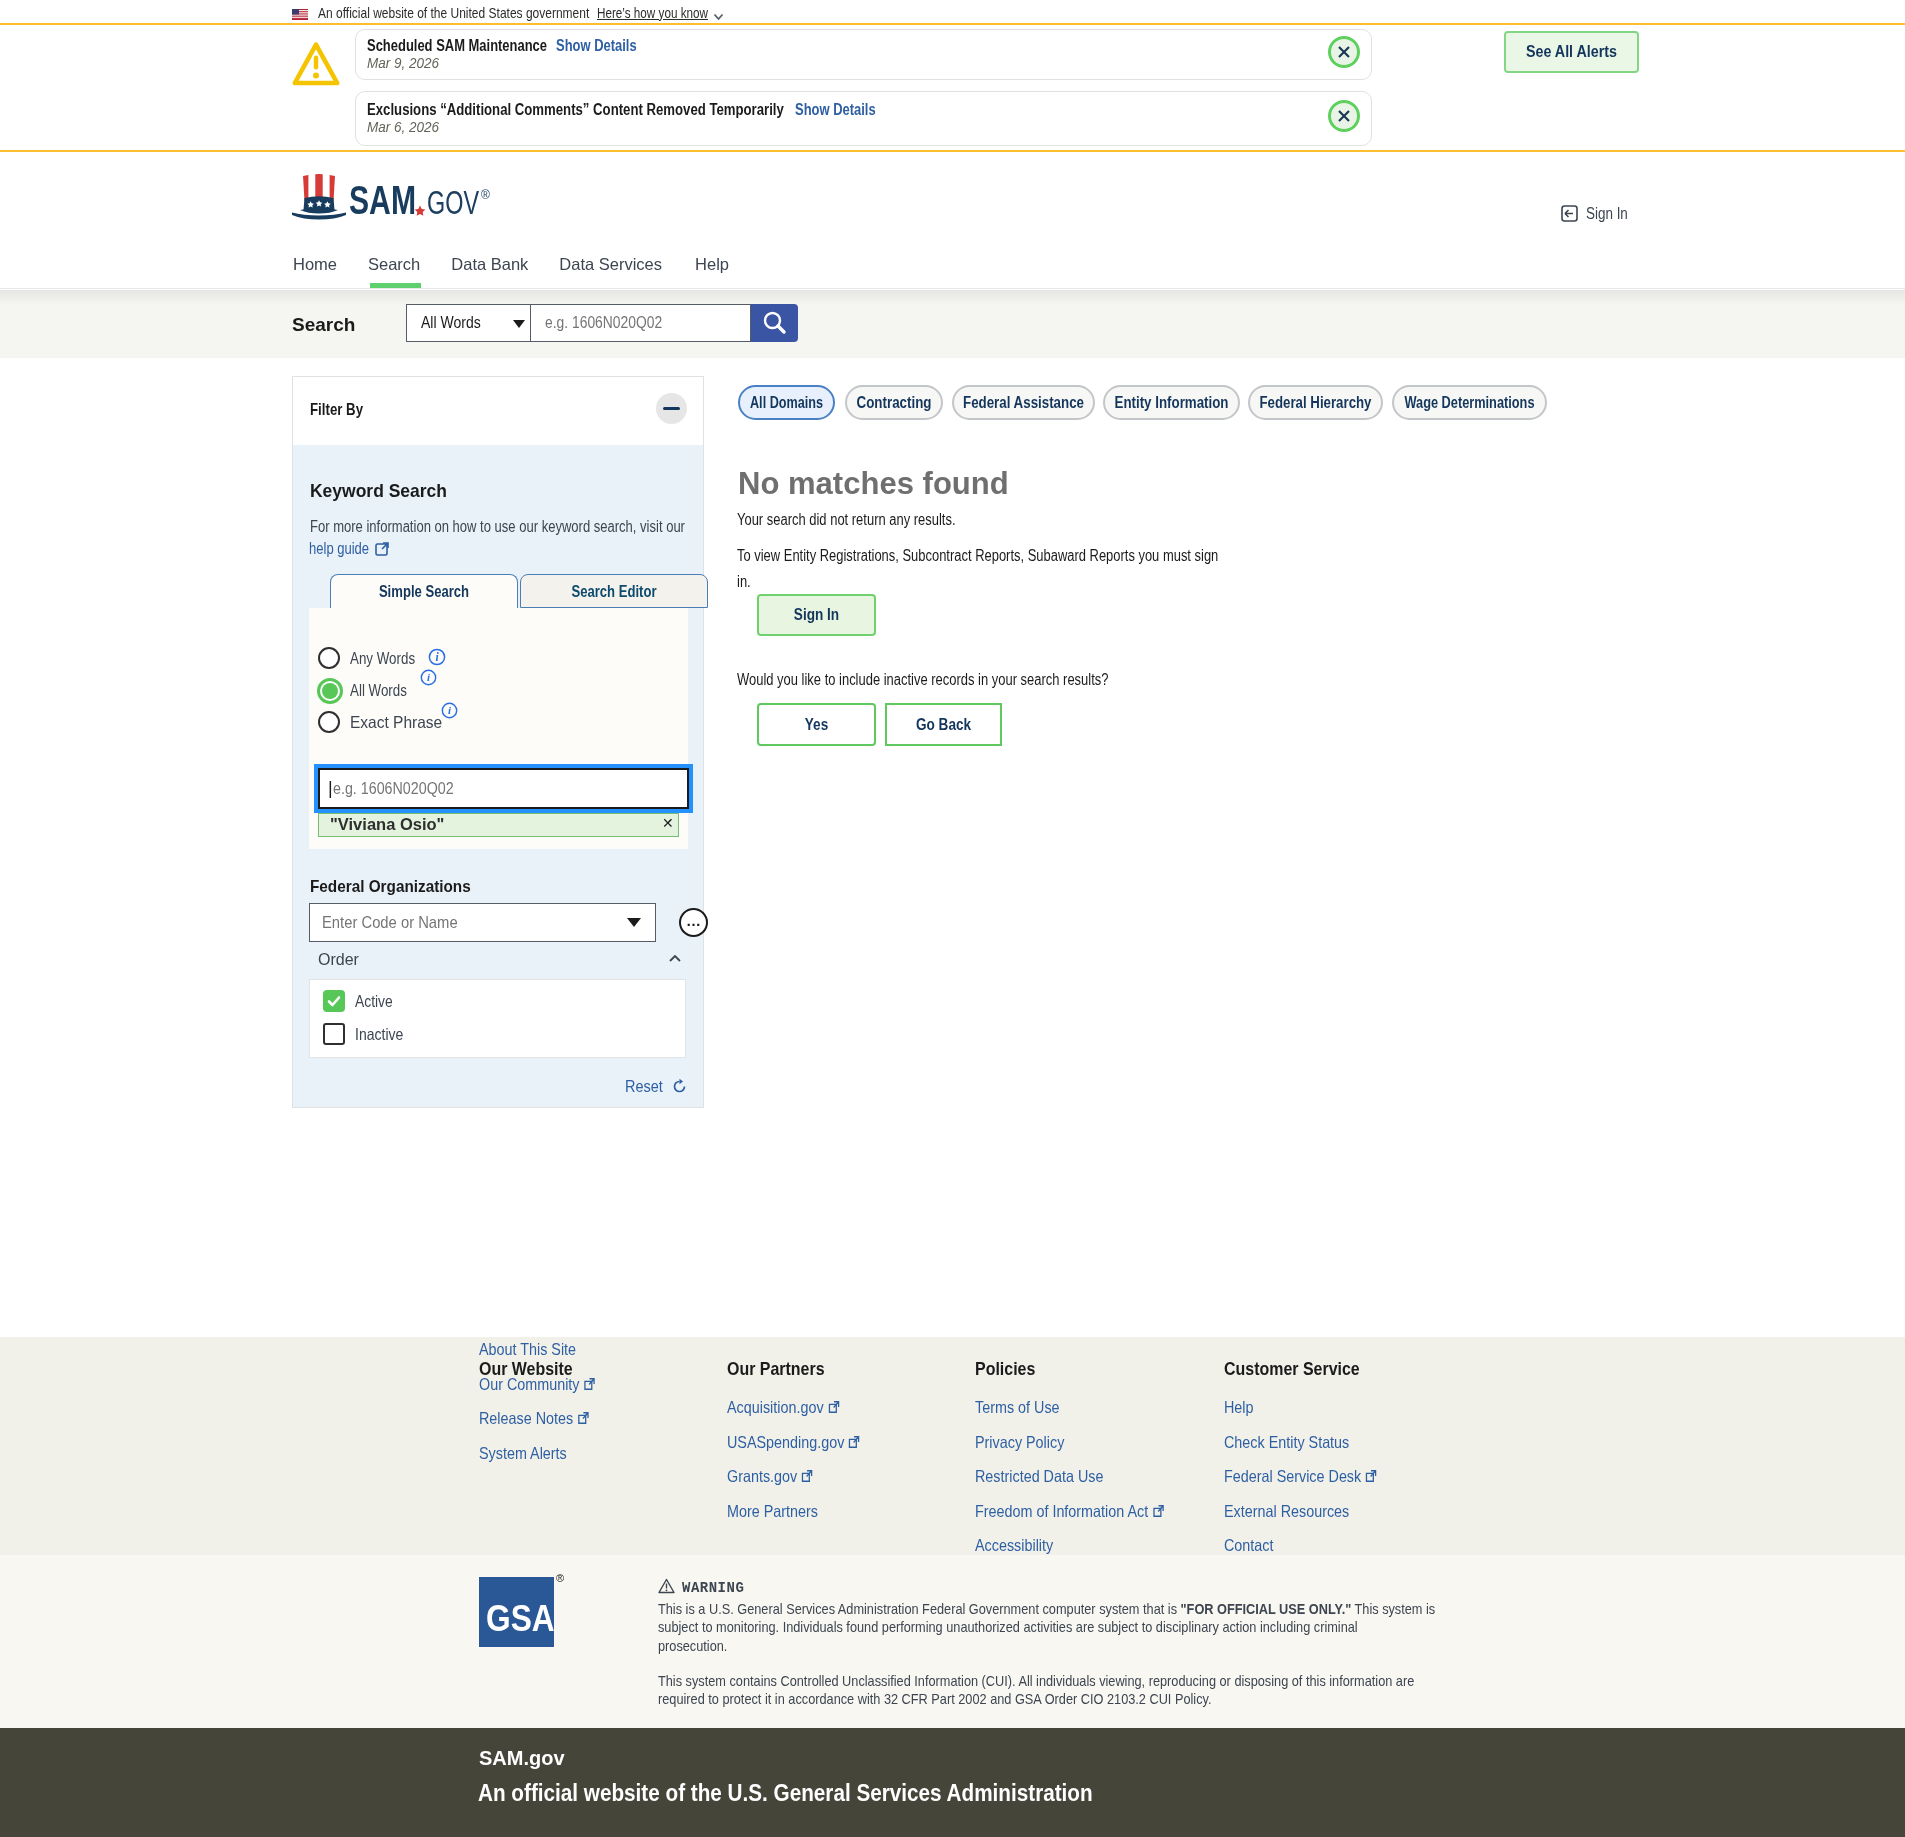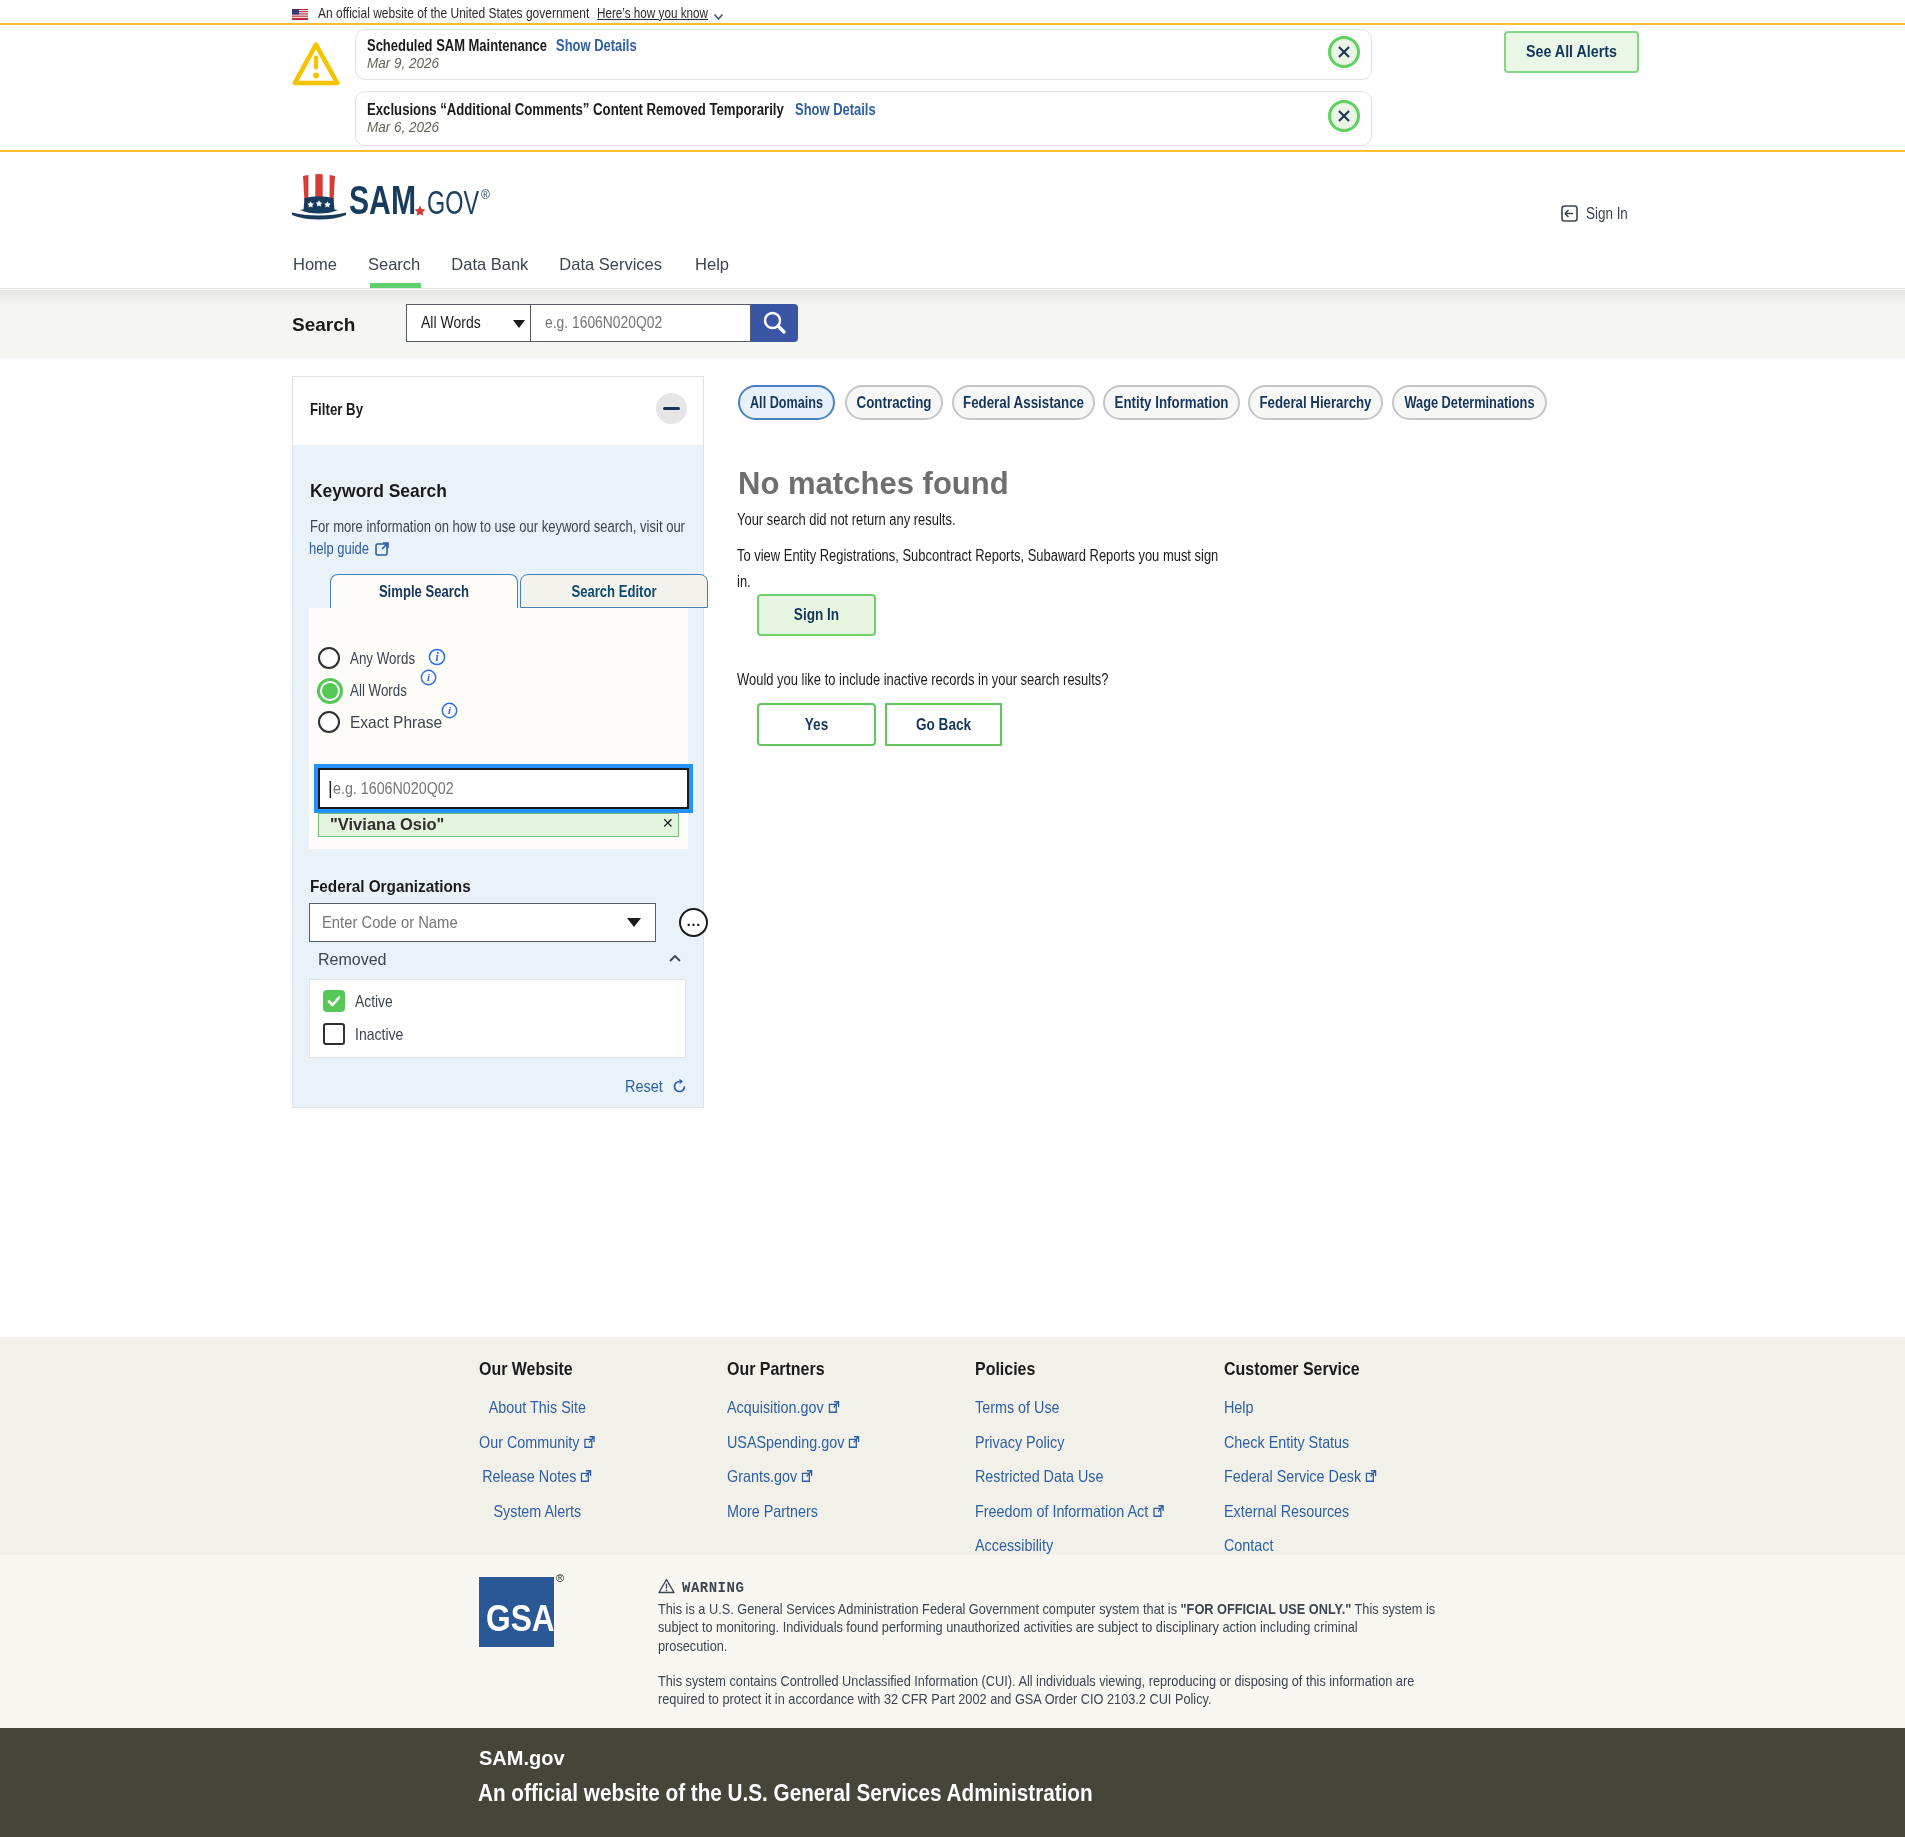--- a/index.html
+++ b/index.html
@@ -223,21 +223,21 @@
 
 <div class="abs" style="left:318px;top:813px;width:361px;height:24px;background:#e4f3de;border:1px solid #74bf74;"></div>
 <div class="abs" style="left:330px;top:815px;font-size:16.5px;font-weight:bold;color:#2f2f2f;"><span class="sx" style="transform:scaleX(1);">"Viviana Osio"</span></div>
 <div class="abs" style="left:662px;top:815px;font-size:14px;color:#1b1b1b;">✕</div>
 
 <div class="abs" style="left:310px;top:877px;font-size:17px;font-weight:bold;color:#1b1b1b;"><span class="sx" style="transform:scaleX(0.9);">Federal Organizations</span></div>
 <div class="abs" style="left:309px;top:903px;width:347px;height:39px;background:#fff;border:1px solid #565c65;"></div>
 <div class="abs" style="left:322px;top:913px;font-size:17px;color:#757575;"><span class="sx" style="transform:scaleX(0.87);">Enter Code or Name</span></div>
 <div class="abs" style="left:627px;top:918px;width:0;height:0;border-left:7px solid transparent;border-right:7px solid transparent;border-top:9px solid #1b1b1b;"></div>
 <div class="abs ctr" style="left:659px;top:908px;width:29px;height:29px;border:2px solid #1b1b1b;border-radius:50%;background:#fff;line-height:22px;font-size:15px;font-weight:bold;color:#1b1b1b;">…</div>
-<div class="abs" style="left:318px;top:951px;font-size:16px;color:#3d4551;">Removed</div>
+<div class="abs" style="left:318px;top:951px;font-size:16px;color:#3d4551;">Order</div>
 <div class="abs" style="left:668px;top:952px;width:14px;height:14px;">
   <svg width="14" height="14" viewBox="0 0 14 14">
         <path d="M2 9 L7 4 L12 9" stroke="#3d4551" stroke-width="1.8" fill="none"></path>
       </svg>
 </div>
 <div class="abs" style="left:309px;top:979px;width:377px;height:79px;background:#fff;border:1px solid #e2e4e6;"></div>
 <div class="abs" style="left:323px;top:990px;width:22px;height:22px;background:#57c757;border-radius:4px;">
   <svg width="22" height="22" viewBox="0 0 22 22">
         <path d="M6 11.5 L9.5 15 L16 7.5" stroke="#fff" stroke-width="2.6" fill="none" stroke-linecap="round" stroke-linejoin="round"></path>
       </svg>
@@ -255,21 +255,21 @@
 
 <div class="abs" style="left:0;top:1337px;width:1905px;height:218px;background:#f1f1ea;"></div>
 <div class="abs" style="left:0;top:1555px;width:1905px;height:173px;background:#f8f7f1;"></div>
 <div class="abs" style="left:0;top:1728px;width:1905px;height:109px;background:#45453a;"></div>
 
 <div class="abs" style="left:479px;top:1358px;font-size:19px;font-weight:bold;color:#1b1b1b;"><span class="sx" style="transform:scaleX(0.84);">Our Website</span></div>
 <div class="abs" style="left:727px;top:1358px;font-size:19px;font-weight:bold;color:#1b1b1b;"><span class="sx" style="transform:scaleX(0.84);">Our Partners</span></div>
 <div class="abs" style="left:975px;top:1358px;font-size:19px;font-weight:bold;color:#1b1b1b;"><span class="sx" style="transform:scaleX(0.84);">Policies</span></div>
 <div class="abs" style="left:1224px;top:1358px;font-size:19px;font-weight:bold;color:#1b1b1b;"><span class="sx" style="transform:scaleX(0.84);">Customer Service</span></div>
 
-<div class="abs blue" style="left:479px;top:1390px;font-size:16.5px;line-height:34.5px;text-align:center;"><span class="sx" style="transform:scaleX(0.87);">About This Site<br>Our Community <svg width="14" height="14" style="vertical-align:-1px">
+<div class="abs blue" style="left:479px;top:1332px;font-size:16.5px;line-height:34.5px;"><span class="sx" style="transform:scaleX(0.87);">About This Site<br>Our Community <svg width="14" height="14" style="vertical-align:-1px">
           <use href="#ext"></use>
         </svg><br>Release Notes <svg width="14" height="14" style="vertical-align:-1px">
           <use href="#ext"></use>
         </svg><br>System Alerts</span></div>
 <div class="abs blue" style="left:727px;top:1390px;font-size:16.5px;line-height:34.5px;"><span class="sx" style="transform:scaleX(0.87);">Acquisition.gov <svg width="14" height="14" style="vertical-align:-1px">
           <use href="#ext"></use>
         </svg><br>USASpending.gov <svg width="14" height="14" style="vertical-align:-1px">
           <use href="#ext"></use>
         </svg><br>Grants.gov <svg width="14" height="14" style="vertical-align:-1px">
           <use href="#ext"></use>

